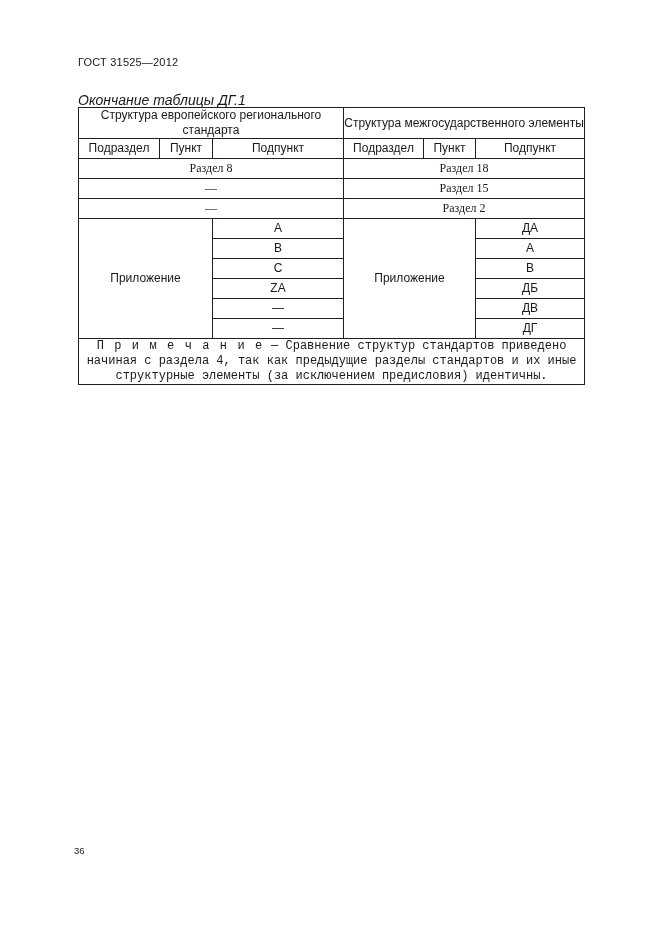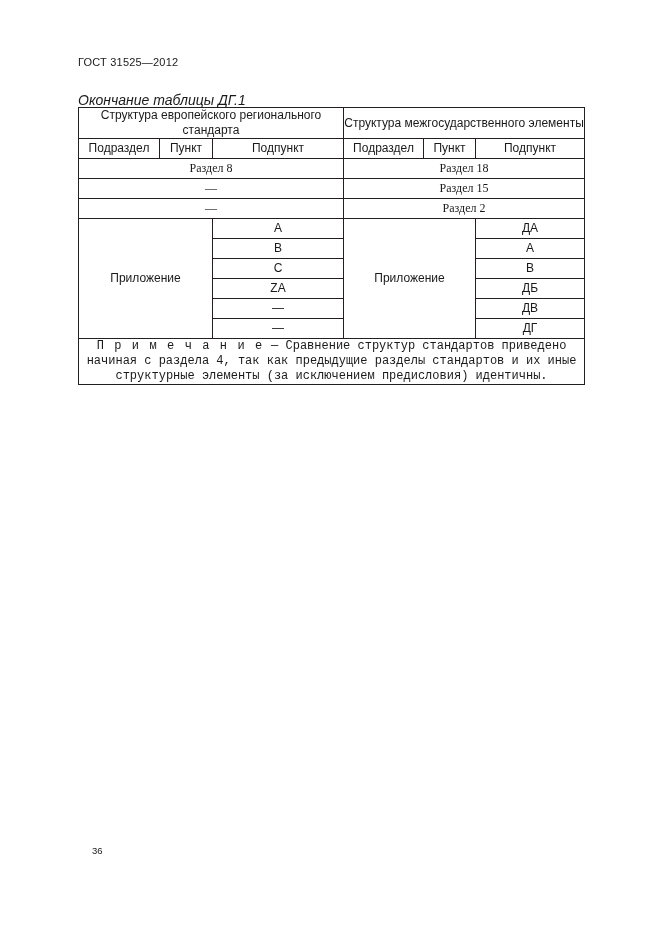--- a/index.html
+++ b/index.html
@@ -73,21 +73,21 @@
     padding: 7px 10px 8px 10px;
     line-height: 1.55;
     font-family: Liberation Mono, monospace;
   }
   .note-label {
     letter-spacing: 1.6px;
   }
   .page-number {
     position: absolute;
     top: 845px;
-    left: 92px;
+    left: 74px;
     font-size: 9.5px;
   }
   .dash {
     font-size: 8.5px;
   }
 </style>
 </head>
 <body>
 
 <div class="page">

